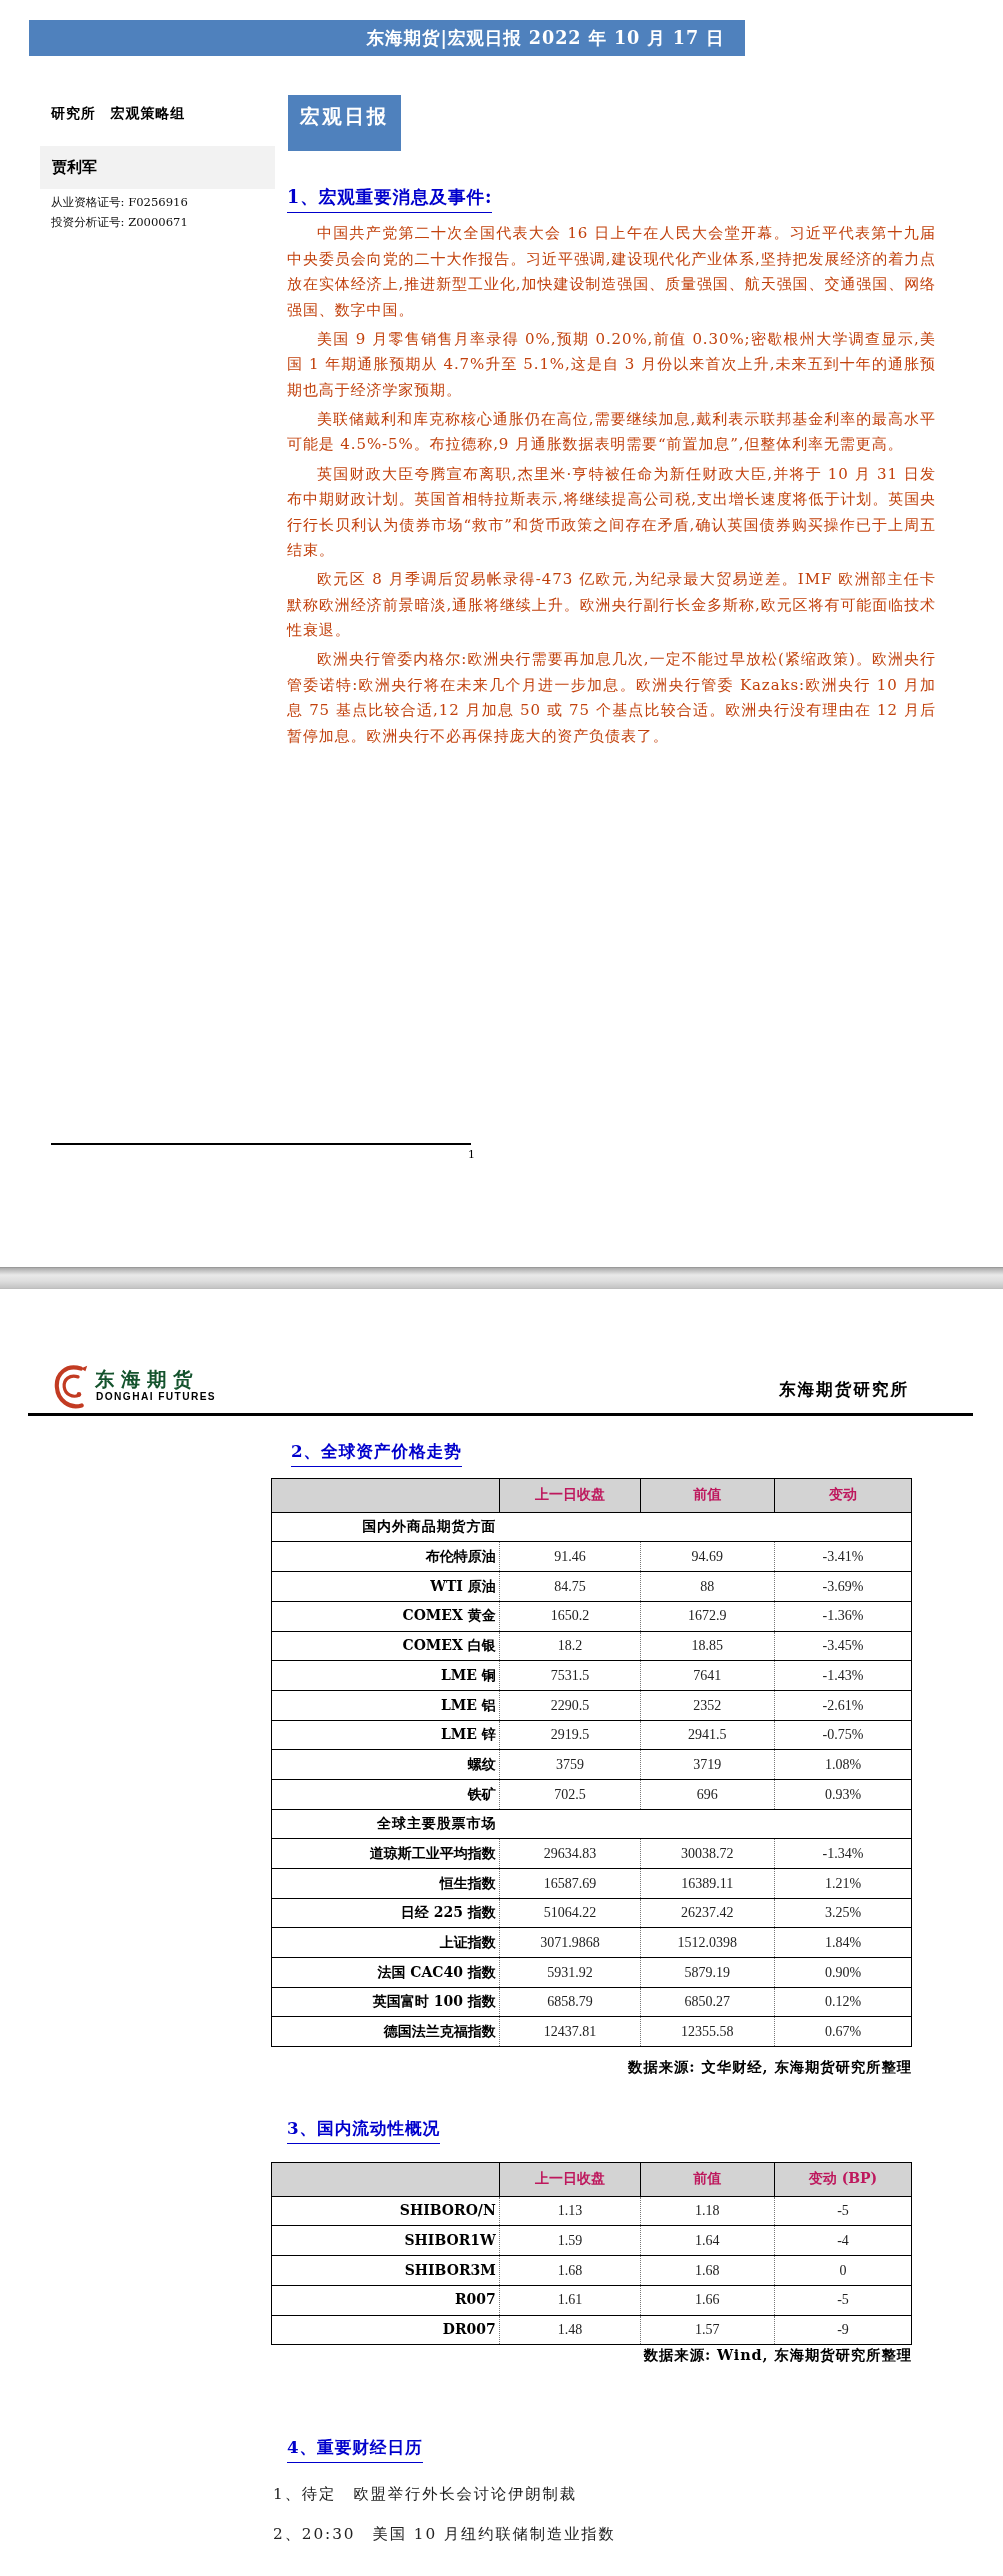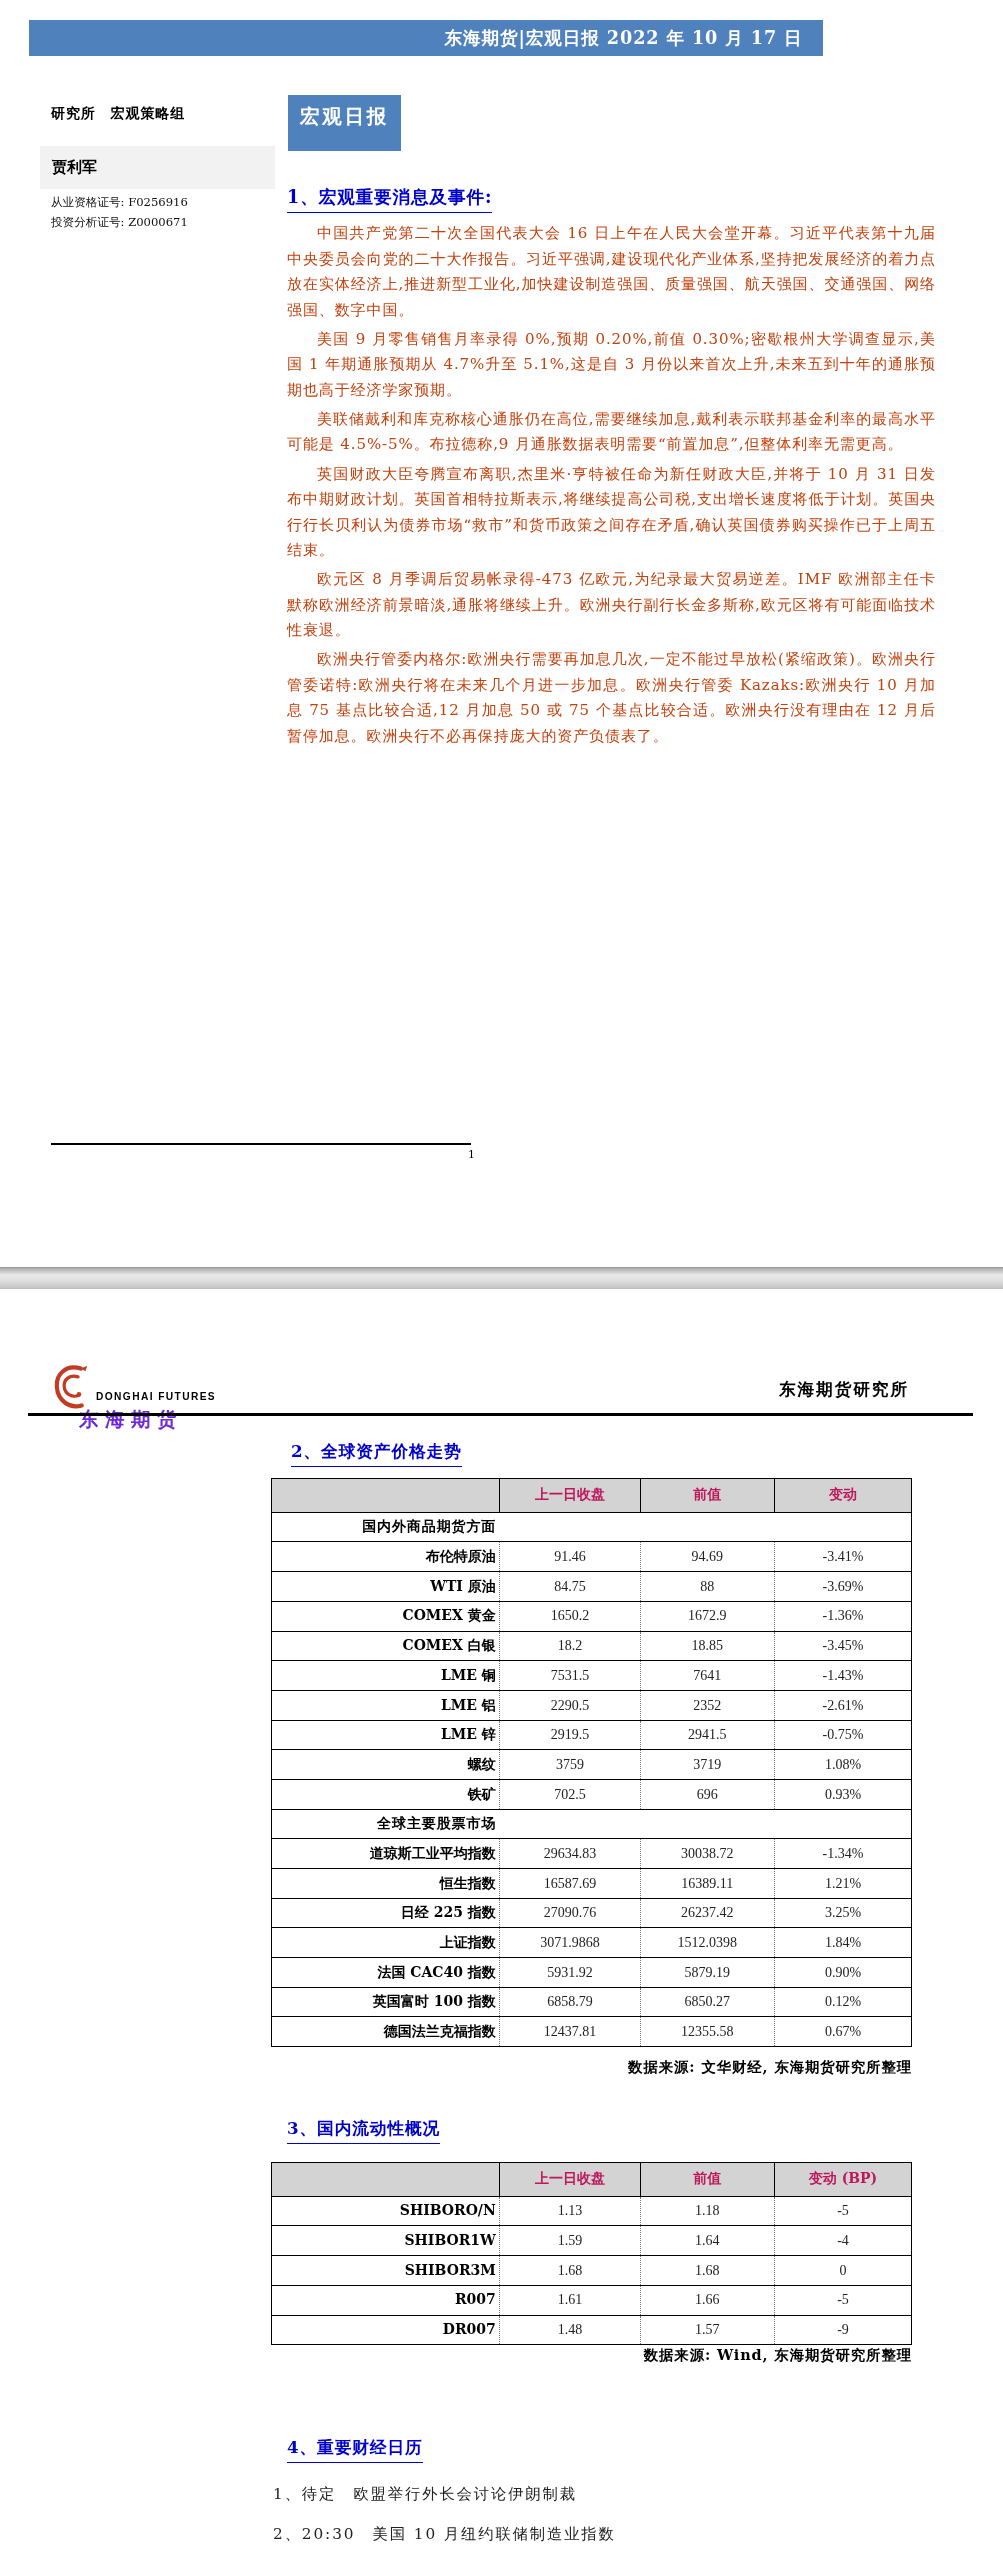--- a/index.html
+++ b/index.html
@@ -4,21 +4,21 @@
 <style>
   :root{
     --brand:#4f81bd; --heading:#0000cc; --thgrey:#d3d3d3; --logored:#c23b22;
   }
   *{margin:0;padding:0;box-sizing:border-box;}
   html,body{background:#fff;}
   body{font-family:"Liberation Sans",sans-serif;}
   #canvas{position:relative;width:1004px;height:2576px;background:#fff;overflow:hidden;}
 
   
-  .top-bar{position:absolute;left:29px;top:20.4px;width:794px;height:36px;background:var(--brand);
+  .top-bar{position:absolute;left:29px;top:20.4px;width:716px;height:36px;background:var(--brand);
     color:#fff;font:bold 17.6px/36px "DejaVu Serif",serif;text-align:right;padding-right:20.4px;letter-spacing:0.9px;}
   .dept{position:absolute;left:51px;top:105px;font:bold 14px "DejaVu Serif",serif;color:#000;letter-spacing:0.9px;}
   .analyst-box{position:absolute;left:40px;top:146px;width:235px;height:43px;background:#f2f2f2;
     font:bold 15px/43px "DejaVu Serif",serif;padding-left:12px;color:#000;}
   .cert{position:absolute;left:51px;font:11.6px "DejaVu Serif",serif;color:#111;}
   .cert1{top:195px;} .cert2{top:215px;}
   .badge{position:absolute;left:288px;top:95px;width:113px;height:56px;background:var(--brand);
     color:#fff;font:bold 19.5px/44px "DejaVu Serif",serif;text-align:center;letter-spacing:2.8px;}
   .sec-title{position:absolute;color:var(--heading);font:bold 16.7px "DejaVu Serif",serif;
     border-bottom:1.9px solid var(--heading);padding-bottom:2.8px;letter-spacing:0.9px;}
@@ -29,21 +29,21 @@
   .footer-line{position:absolute;left:51px;top:1143px;width:420px;height:1.9px;background:#000;}
   .page-num{position:absolute;left:468px;top:1148px;font:11px "DejaVu Serif",serif;color:#000;}
 
   
   .page-gap{position:absolute;left:0;top:1267px;width:1004px;height:22px;
     background:linear-gradient(to bottom,#ababab,#e9e9e9 35%,#dedede 65%,#c4c4c4);
     border-top:0.9px solid #9a9a9a;border-bottom:0.9px solid #bdbdbd;}
 
   
   .logo-icon{position:absolute;left:53px;top:1364px;width:39px;height:46px;}
-  .logo-cn{position:absolute;left:79px;top:1366px;font:bold 19.5px "DejaVu Serif",serif;letter-spacing:6.5px;color:#6d28d9;margin-top:40px;}
+  .logo-cn{position:absolute;left:95px;top:1366px;font:bold 19.5px "DejaVu Serif",serif;letter-spacing:6.5px;color:#14532d;}
   .logo-en{position:absolute;left:96px;top:1391px;font:bold 10.2px "Liberation Sans",sans-serif;letter-spacing:1.4px;color:#000;}
   .org-name{position:absolute;right:95px;top:1378px;font:bold 16.7px "DejaVu Serif",serif;color:#000;letter-spacing:1.9px;}
   .page2-rule{position:absolute;left:28px;top:1413px;width:945px;height:2.8px;background:#000;}
   .sec2{left:291px;top:1440px;} .sec3{left:287px;top:2117px;} .sec4{left:287px;top:2436px;}
 
   table.data{position:absolute;left:271px;width:641px;border-collapse:collapse;table-layout:fixed;
     border:1.9px solid #000;background:#fff;}
   #asset-table{top:1478px;} #liq-table{top:2162px;}
   col.c1{width:35.7%;} col.c2{width:21.9%;} col.c3{width:21%;} col.c4{width:21.4%;}
   table.data th{background:var(--thgrey);border-left:0.9px solid #000;font:bold 14px "DejaVu Serif",serif;
@@ -191,21 +191,21 @@
           <td class="c-val">-1.34%</td>
         </tr>
         <tr>
           <td class="c-name">恒生指数</td>
           <td class="c-val">16587.69</td>
           <td class="c-val">16389.11</td>
           <td class="c-val">1.21%</td>
         </tr>
         <tr>
           <td class="c-name">日经 225 指数</td>
-          <td class="c-val">27090.76</td>
+          <td class="c-val">51064.22</td>
           <td class="c-val">26237.42</td>
           <td class="c-val">3.25%</td>
         </tr>
         <tr>
           <td class="c-name">上证指数</td>
           <td class="c-val">3071.9868</td>
           <td class="c-val">1512.0398</td>
           <td class="c-val">1.84%</td>
         </tr>
         <tr>

